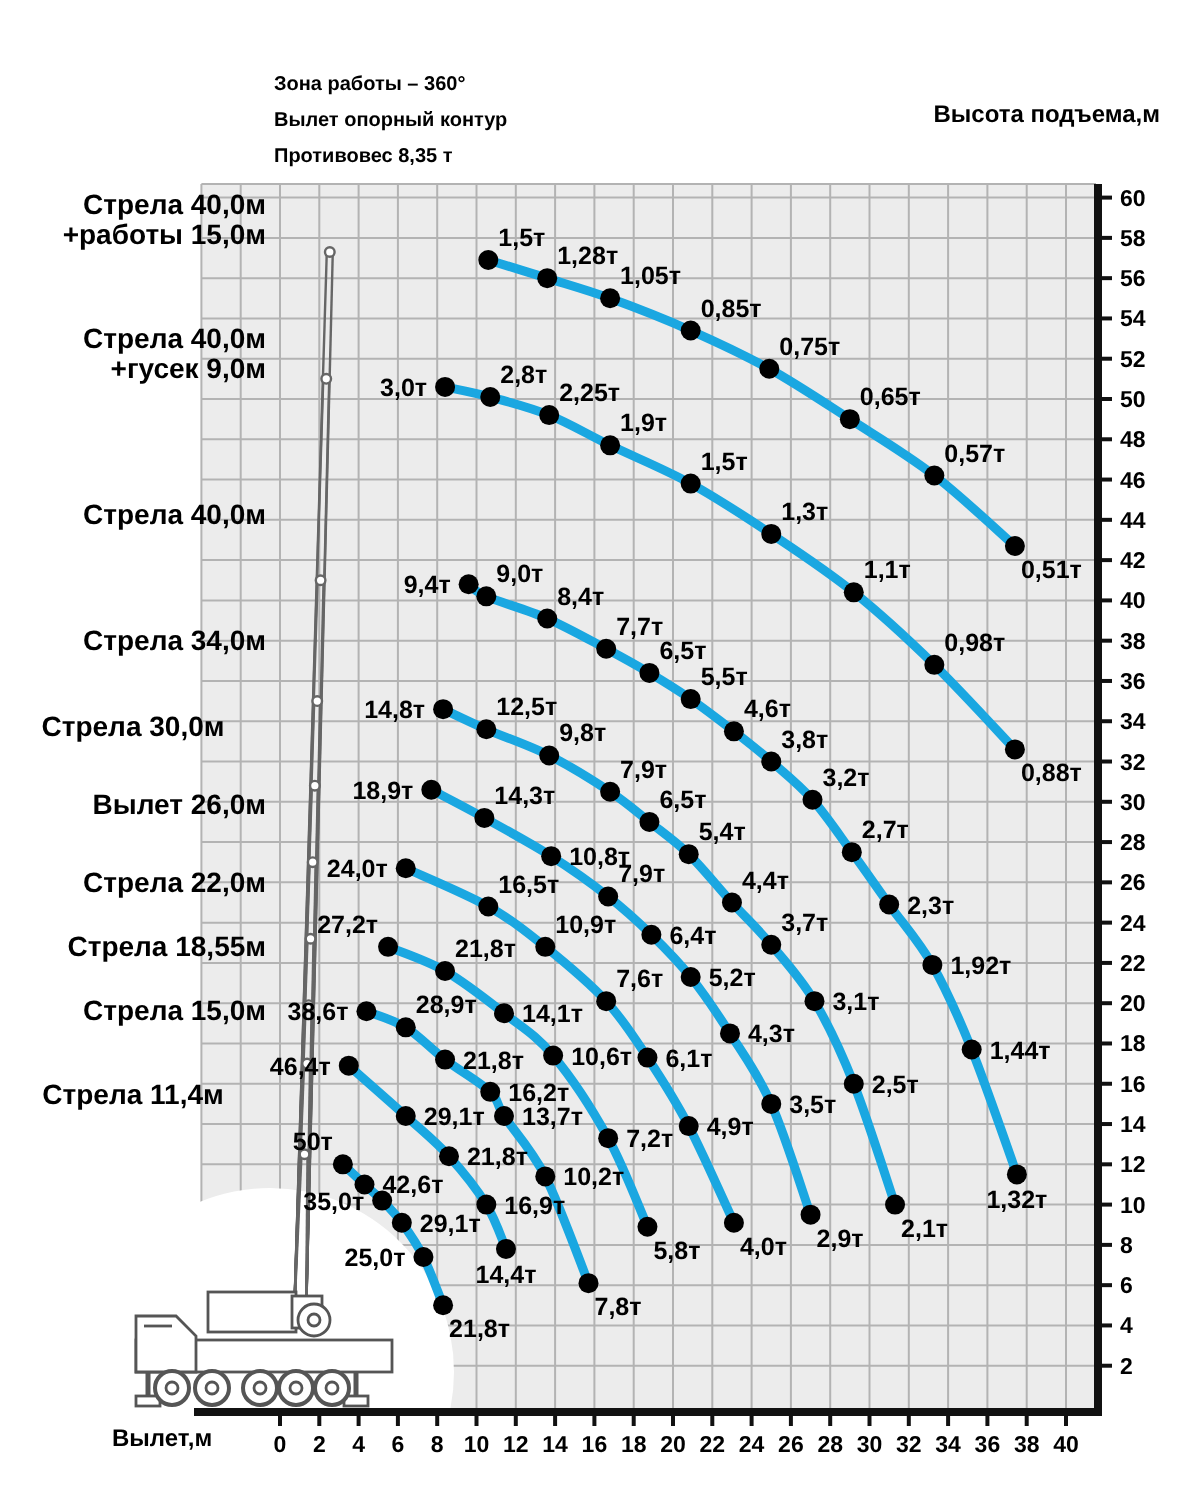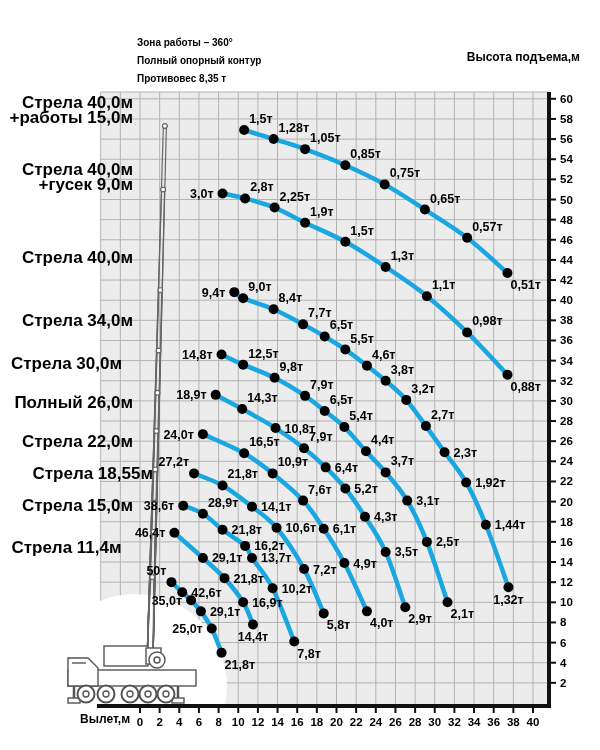--- a/index.html
+++ b/index.html
@@ -1,23 +1,23 @@
 <!DOCTYPE html>
 <html><head>
 <meta charset="utf-8">
 <style>
   html,body{margin:0;padding:0;background:#fff;}
   .page{position:relative;width:600px;height:750px;background:#fff;overflow:hidden;
         font-family:"Liberation Sans",sans-serif;color:#000;}
   .title-block{position:absolute;left:137px;top:34px;font-size:10px;font-weight:bold;line-height:18px;}
   .y-axis-title{position:absolute;left:420px;top:50px;width:160px;text-align:right;
         font-size:12px;font-weight:bold;}
-  .x-axis-title{position:absolute;left:80px;top:712px;font-size:12px;font-weight:bold;}
+  .x-axis-title{position:absolute;left:56px;top:712px;font-size:12px;font-weight:bold;}
   .boom-label{position:absolute;left:0;width:133px;text-align:right;
-        font-size:17px;font-weight:bold;line-height:15px;}
+        font-size:14px;font-weight:bold;line-height:15px;}
   svg{position:absolute;left:0;top:0;}
 </style>
 </head>
 <body>
 
 <div class="page">
 
   <svg id="chart" width="600" height="750">
       <rect x="100.7" y="92" width="447.3" height="613" fill="#ececec"></rect>
       <g stroke="#b3b3b3" stroke-width="1">
@@ -429,21 +429,21 @@
       <text x="560" y="203.5" text-anchor="start" font-size="11.5" font-weight="bold" font-family="&quot;Liberation Sans&quot;,sans-serif">50</text>
       <text x="560" y="183.36" text-anchor="start" font-size="11.5" font-weight="bold" font-family="&quot;Liberation Sans&quot;,sans-serif">52</text>
       <text x="560" y="163.22000000000003" text-anchor="start" font-size="11.5" font-weight="bold" font-family="&quot;Liberation Sans&quot;,sans-serif">54</text>
       <text x="560" y="143.07999999999993" text-anchor="start" font-size="11.5" font-weight="bold" font-family="&quot;Liberation Sans&quot;,sans-serif">56</text>
       <text x="560" y="122.93999999999994" text-anchor="start" font-size="11.5" font-weight="bold" font-family="&quot;Liberation Sans&quot;,sans-serif">58</text>
       <text x="560" y="102.79999999999995" text-anchor="start" font-size="11.5" font-weight="bold" font-family="&quot;Liberation Sans&quot;,sans-serif">60</text>
     </svg>
 
   <div class="title-block">
     <div>Зона работы – 360°</div>
-    <div>Полный опорный контур</div>
+    <div>Вылет опорный контур</div>
     <div>Противовес 8,35 т</div>
   </div>
 
   <div class="y-axis-title">Высота подъема,м</div>
   <div class="x-axis-title">Вылет,м</div>
 
   <div id="boomLabels">
       <div class="boom-label" style="top: 94.877px;">
         <div>Стрела 40,0м</div>
         <div>+работы 15,0м</div>
@@ -455,26 +455,26 @@
       <div class="boom-label" style="top: 250.406px;">
         <div>Стрела 40,0м</div>
       </div>
       <div class="boom-label" style="top: 312.84px;">
         <div>Стрела 34,0м</div>
       </div>
       <div class="boom-label" style="top: 356.141px; text-align: center;">
         <div>Стрела 30,0м</div>
       </div>
       <div class="boom-label" style="top: 395.414px;">
-        <div>Полный 26,0м</div>
+        <div>Вылет 26,0м</div>
       </div>
       <div class="boom-label" style="top: 433.68px;">
         <div>Стрела 22,0м</div>
       </div>
-      <div class="boom-label" style="top: 465.904px; padding-left: 20px;">
+      <div class="boom-label" style="top: 465.904px;">
         <div>Стрела 18,55м</div>
       </div>
       <div class="boom-label" style="top: 498.128px;">
         <div>Стрела 15,0м</div>
       </div>
       <div class="boom-label" style="top: 540.422px; text-align: center;">
         <div>Стрела 11,4м</div>
       </div>
     </div>
 

